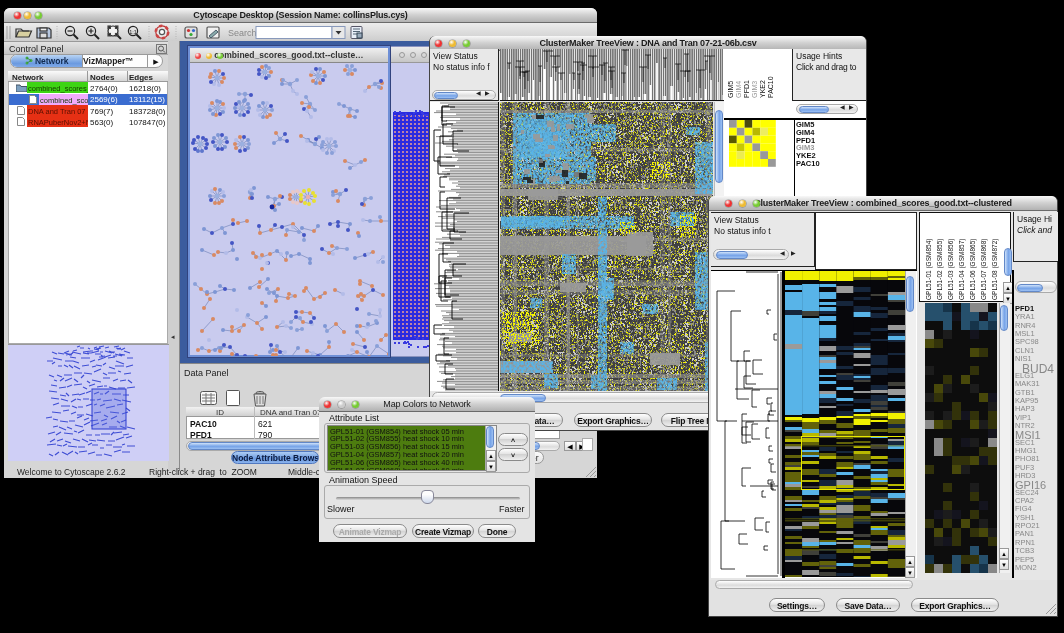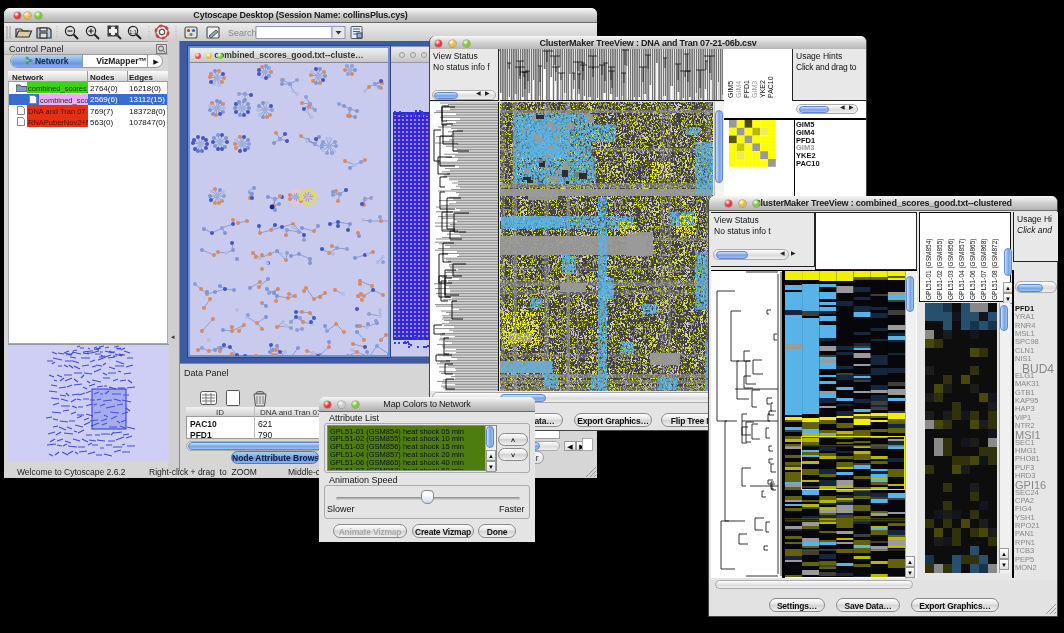--- a/index.html
+++ b/index.html
@@ -64,21 +64,21 @@
     <div class="abs" style="left:164px;top:33px;width:12px;height:430px;background:#cfcfcf;border-right:1px solid #8a8a8a"></div>
     <span style="position:absolute;left:167px;top:325px;font-size:7px;color:#333;white-space:nowrap;">◂</span>
     <div class="abs" style="left:176px;top:33px;width:417px;height:322px;background:#3b5c9e"></div>
     <div class="abs" style="left:6px;top:46px;width:153px;height:14px;border:1px solid #9a9a9a;border-radius:8px;background:#fdfdfd;overflow:hidden">
       <span style="position:absolute;left:0;top:0;width:72px;height:14px;background:linear-gradient(#b8d4f4,#6b9ae0 60%,#8ab2ec);border-right:1px solid #9a9a9a;text-align:center;font-size:8.5px;font-weight:bold;line-height:13px;color:#102a50"><svg width="8" height="9" style="vertical-align:-1px">
           <circle cx="2" cy="2" r="1.5" fill="#4a4"></circle>
           <circle cx="2" cy="7" r="1.5" fill="#4a4"></circle>
           <circle cx="6" cy="4.5" r="1.5" fill="#4a4"></circle>
           <path d="M2 2L6 4.5L2 7" stroke="#383" fill="none" stroke-width="0.8"></path>
         </svg> Network</span>
-      <span style="position:absolute;left:72px;top:0;width:64px;height:14px;text-align:right;font-size:8.5px;font-weight:bold;line-height:13px;color:#222">VizMapper™</span>
+      <span style="position:absolute;left:72px;top:0;width:64px;height:14px;text-align:left;font-size:8.5px;font-weight:bold;line-height:13px;color:#222">VizMapper™</span>
       <span style="position:absolute;left:136px;top:0;width:17px;height:14px;border-left:1px solid #9a9a9a;text-align:center;font-size:7px;line-height:13px;color:#111">▶</span>
     </div>
     <div class="abs" style="left:4px;top:63px;width:160px;height:273px;background:#fff;border:1px solid #aaa"></div>
     <div class="abs" style="left:4px;top:63px;width:160px;height:11px;background:linear-gradient(#fafafa,#d5d5d5);border-bottom:1px solid #999"></div>
     <span style="position:absolute;left:8px;top:64.5px;font-size:8px;color:#222;font-weight:bold;white-space:nowrap;">Network</span>
     <span style="position:absolute;left:86px;top:64.5px;font-size:8px;color:#222;font-weight:bold;white-space:nowrap;">Nodes</span>
     <span style="position:absolute;left:125px;top:64.5px;font-size:8px;color:#222;font-weight:bold;white-space:nowrap;">Edges</span>
     <div class="abs" style="left:83px;top:63px;width:1px;height:11px;background:#999"></div>
     <div class="abs" style="left:123px;top:63px;width:1px;height:11px;background:#999"></div>
     <svg class="abs" style="left:12px;top:76px" width="11" height="8">

